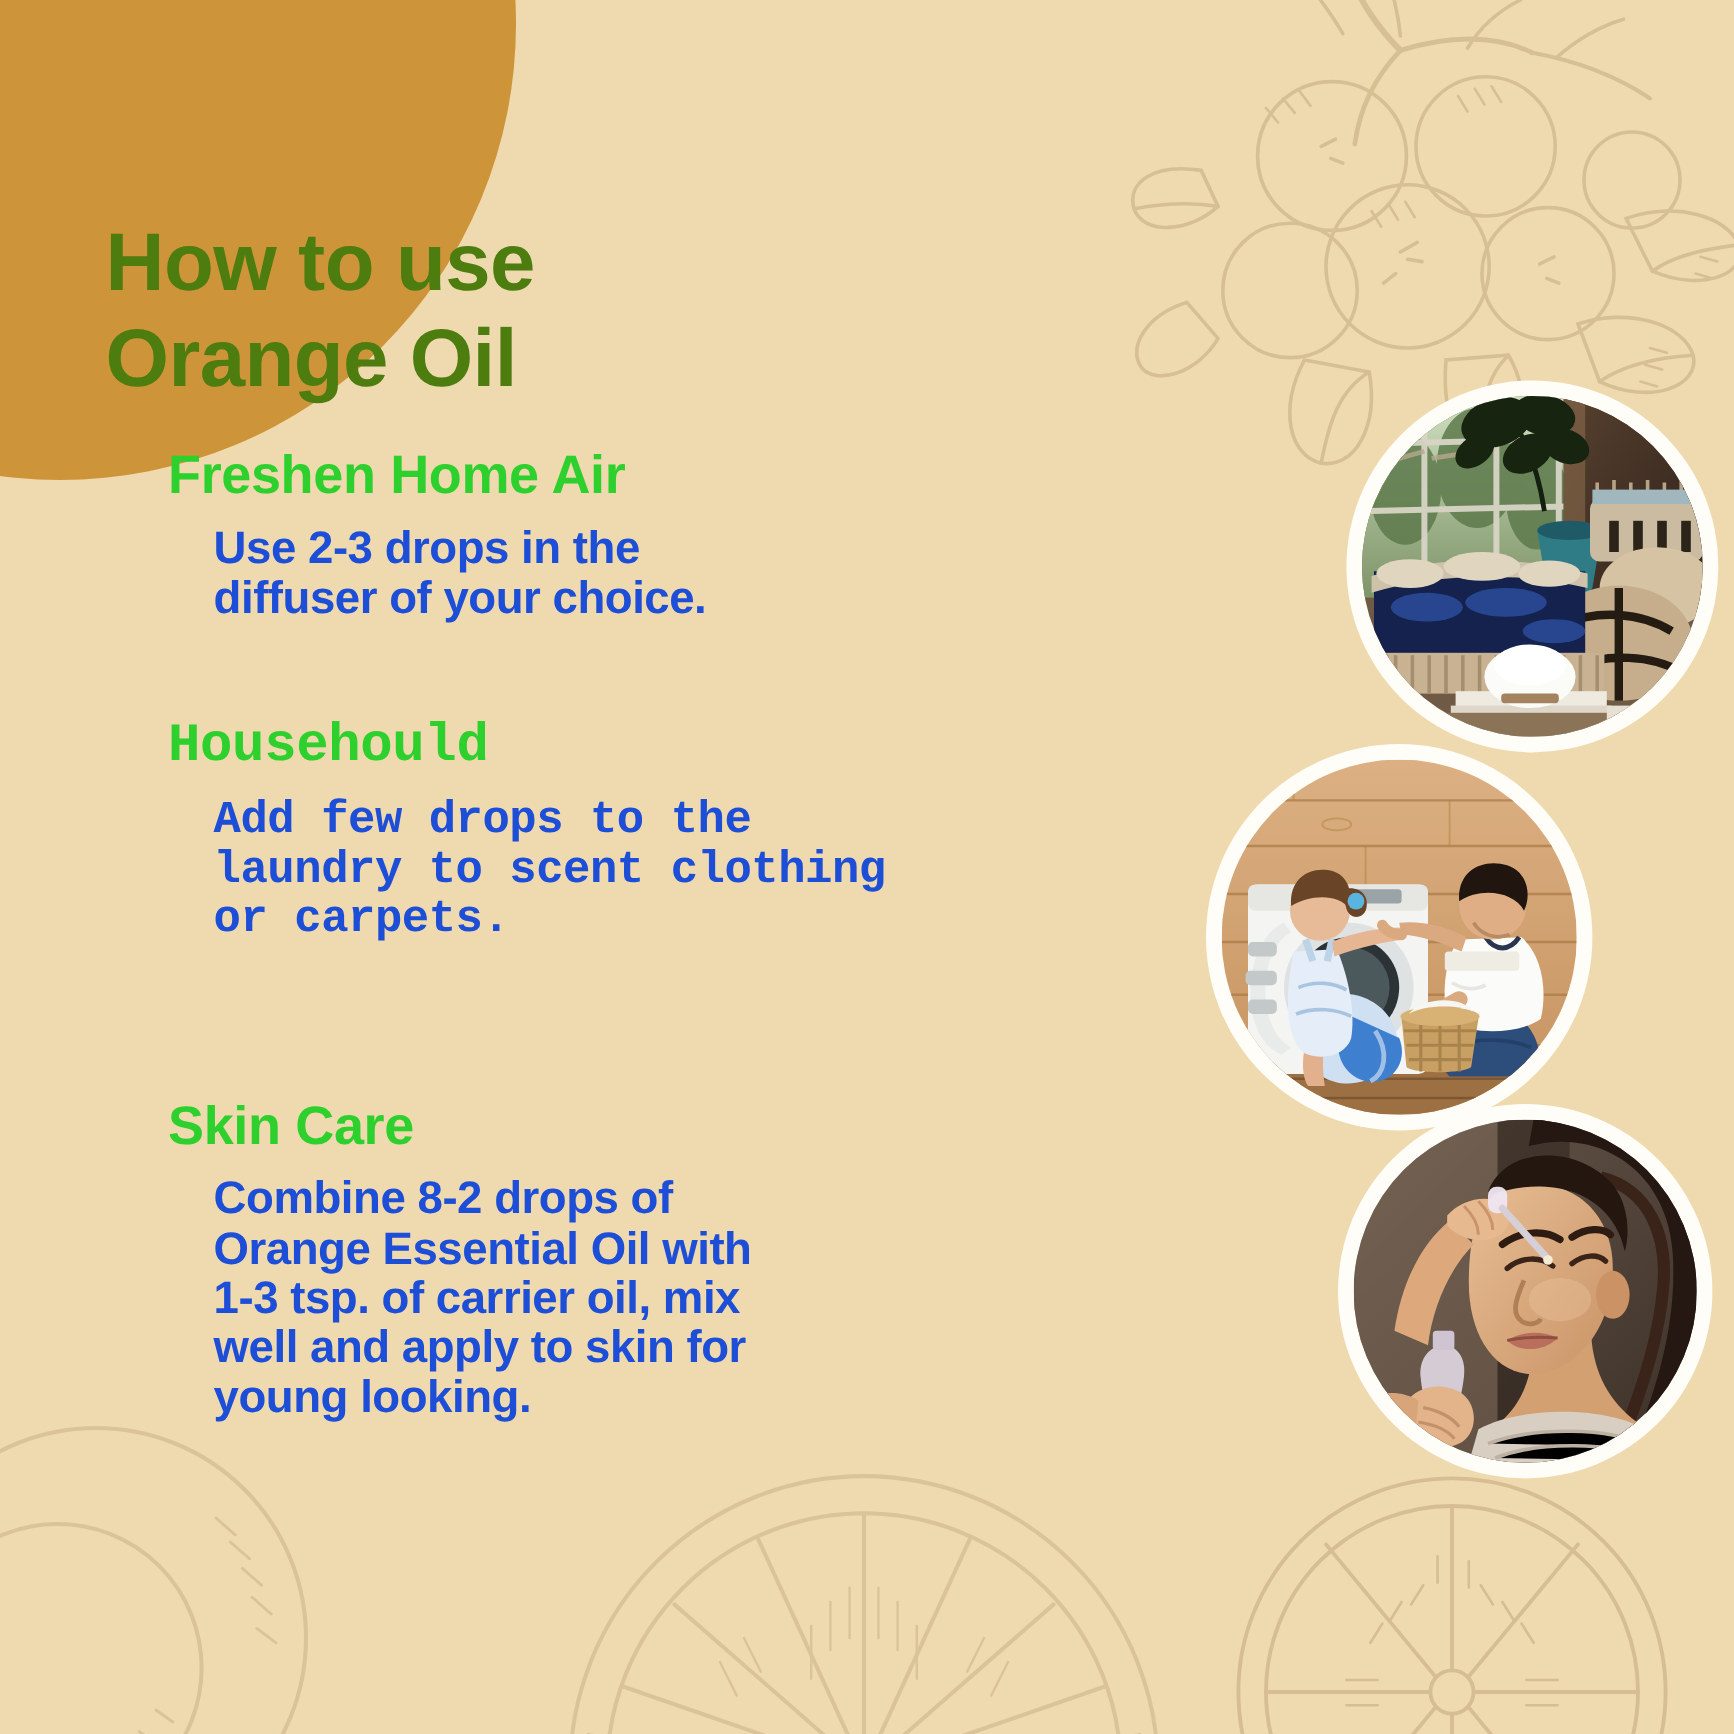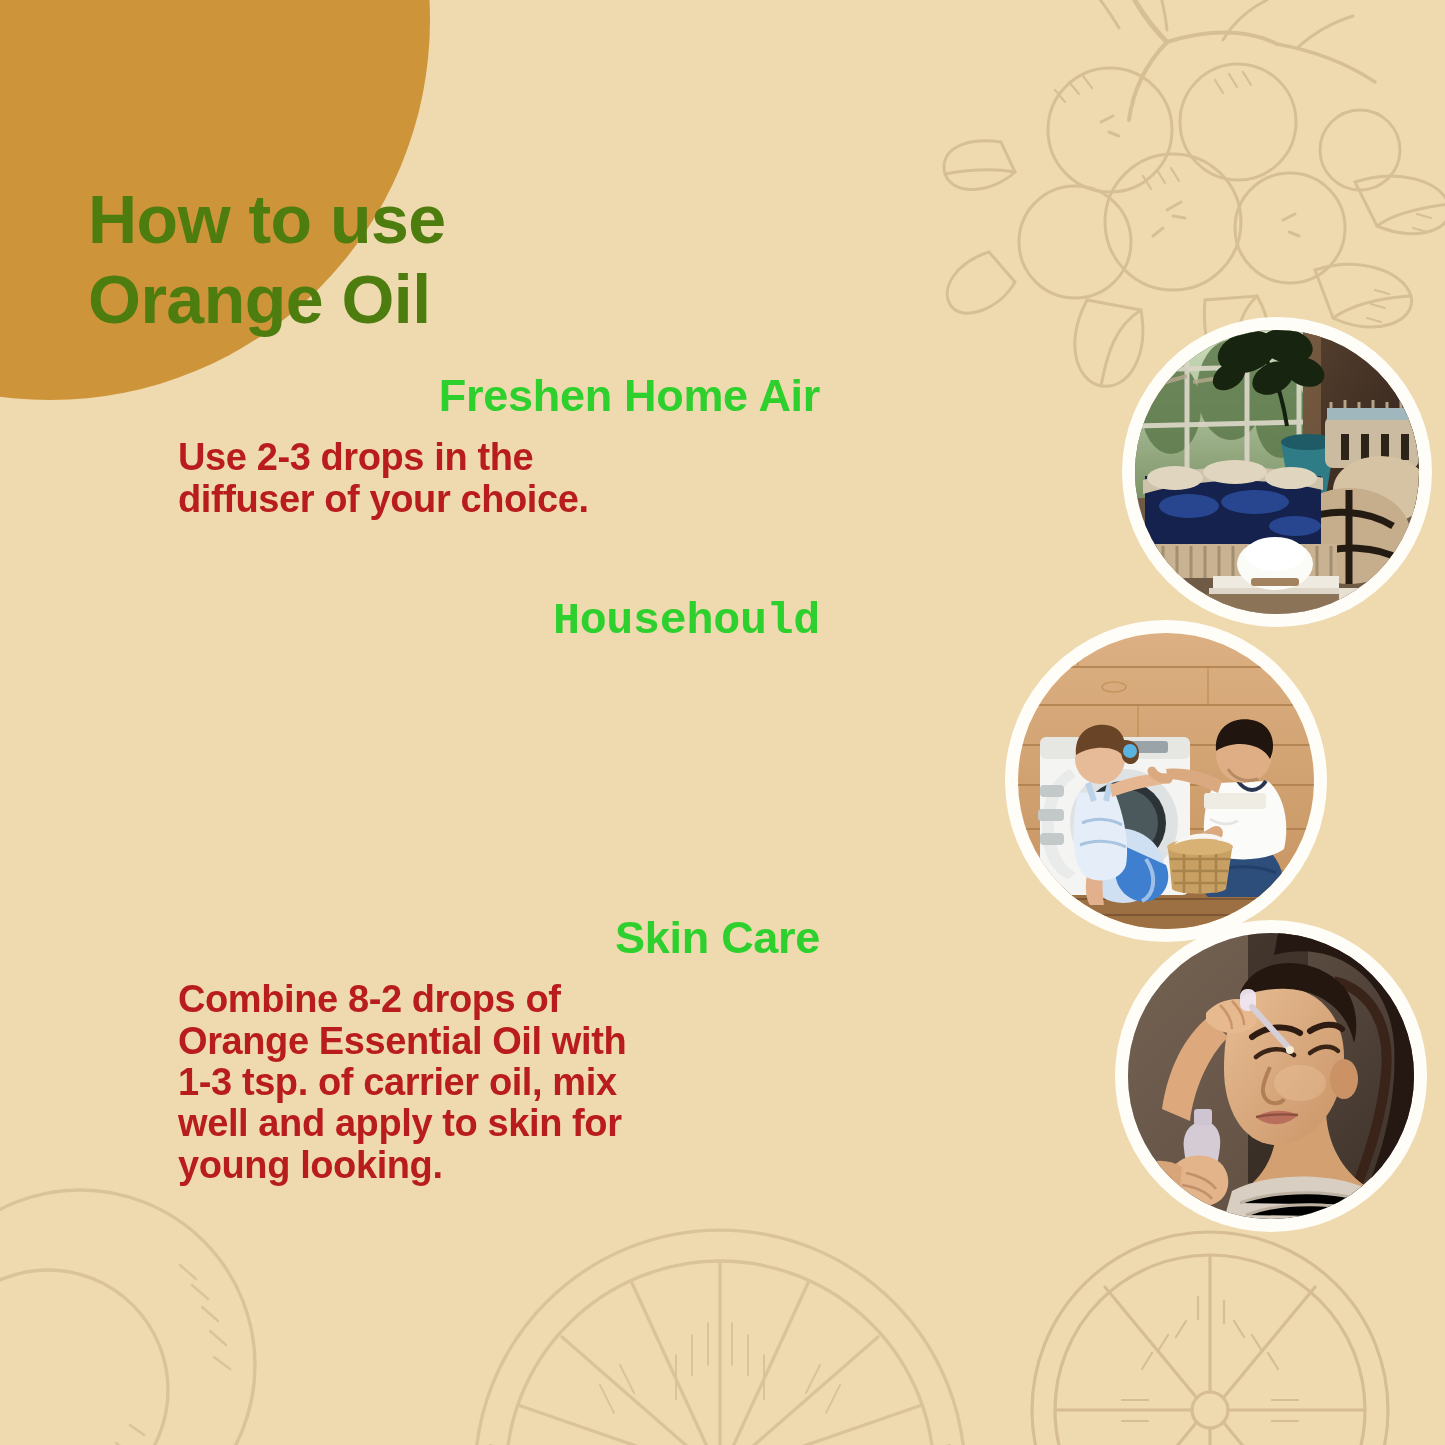--- a/index.html
+++ b/index.html
@@ -46,25 +46,24 @@
   #section-1{top:598px;font-family:Liberation Mono, monospace;}
   #section-2{top:878px;margin-top:36px;}
 
   .section-heading{
     color:#2ED02E;
     font-size:45px;
     font-weight:bold;
     line-height:1.05;
     margin:0 0 18px 0;
     letter-spacing:-0.3px;
-    text-align:right;
   }
   .section-body{
     margin:0 0 0 38px;
-    color:#b91c1c;
+    color:#1d4ed8;
     font-size:38px;
     font-weight:bold;
     line-height:1.09;
     letter-spacing:-0.4px;
     white-space:pre-line;
     max-width:600px;
   }
 
   
   .photo-circle{
@@ -200,20 +199,23 @@
 Orange Oil</h1>
 
   <div class="section" id="section-0">
     <div class="section-heading">Freshen Home Air</div>
     <p class="section-body">Use 2-3 drops in the
 diffuser of your choice.</p>
   </div>
 
   <div class="section" id="section-1">
     <div class="section-heading">Househould</div>
+    <p class="section-body">Add few drops to the
+laundry to scent clothing
+or carpets.</p>
   </div>
 
   <div class="section" id="section-2">
     <div class="section-heading">Skin Care</div>
     <p class="section-body">Combine 8-2 drops of
 Orange Essential Oil with
 1-3 tsp. of carrier oil, mix
 well and apply to skin for
 young looking.</p>
   </div>

